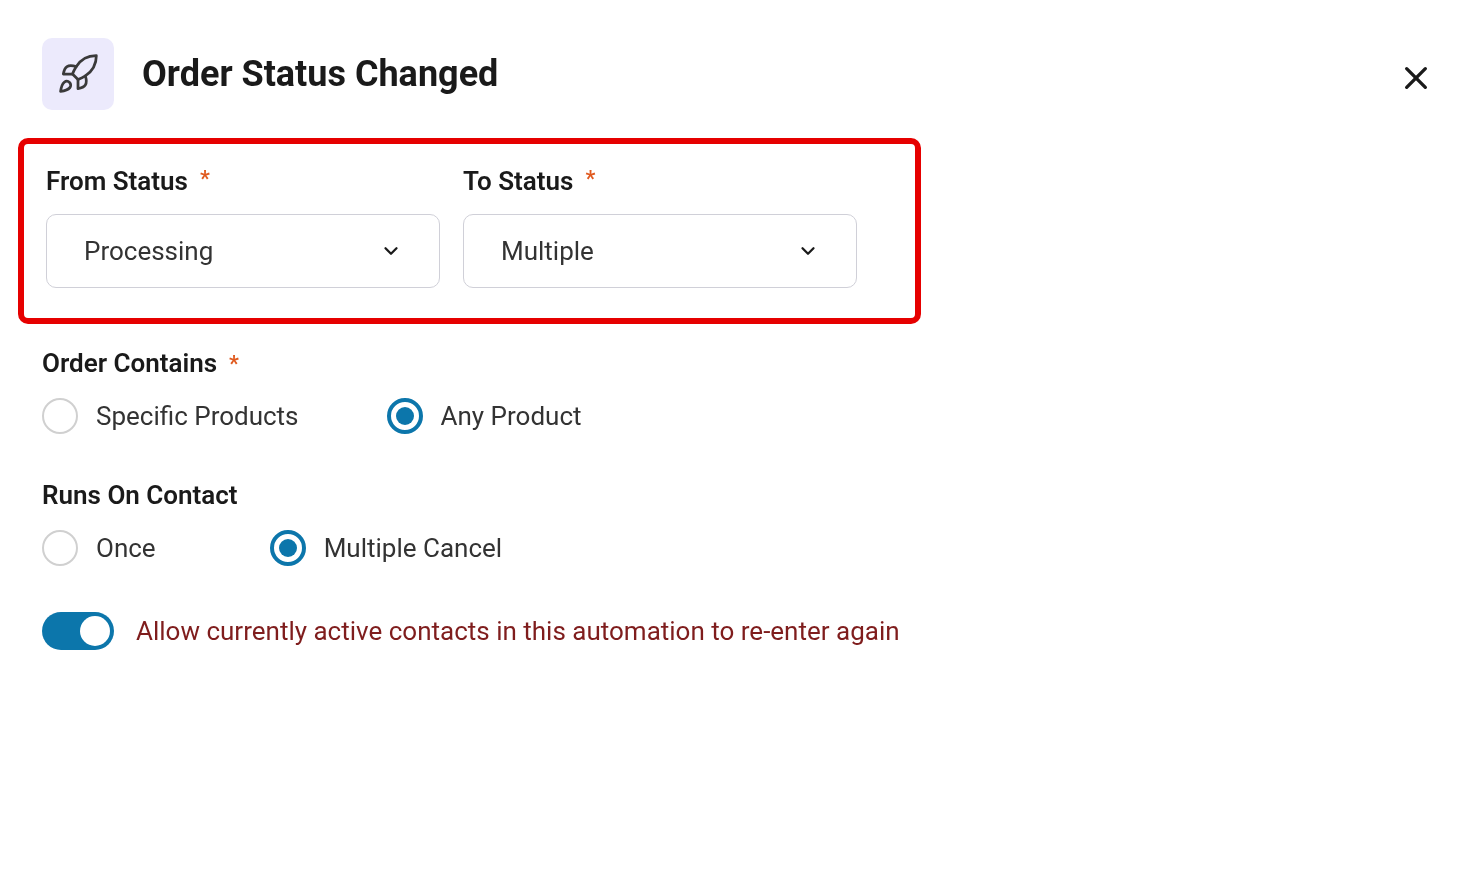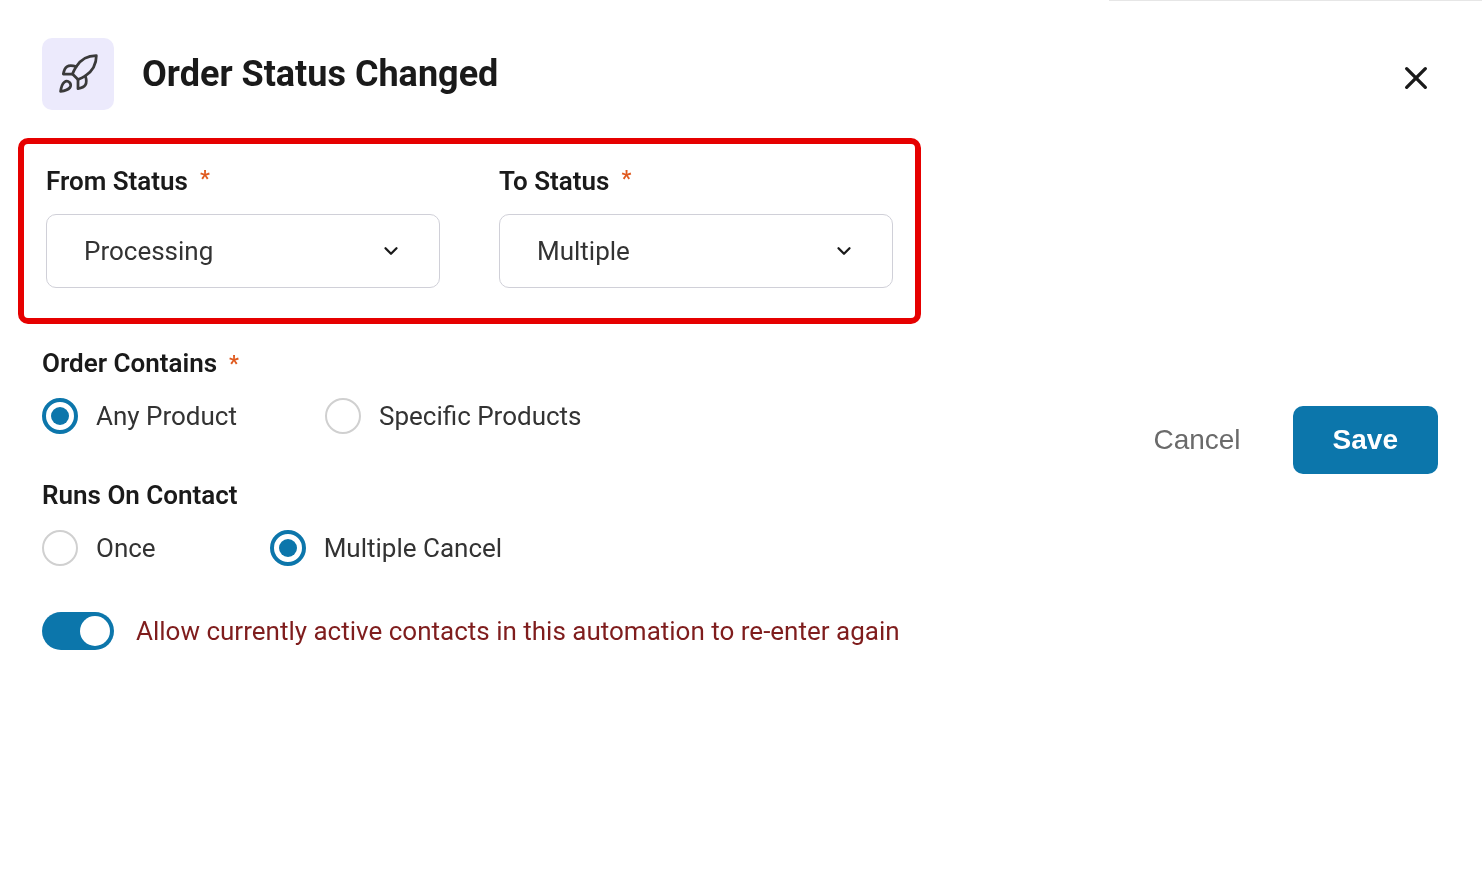--- a/index.html
+++ b/index.html
@@ -11,21 +11,21 @@
       font-family: -apple-system, BlinkMacSystemFont, "Segoe UI", Roboto, Helvetica, Arial, sans-serif;
       background: #fff;
       color: #1a1a1a;
     }
     .modal {
       width: 1482px;
       min-height: 886px;
       position: relative;
       background: #fff;
       display: flex;
-      flex-direction: row;
+      flex-direction: column;
     }
     .modal-body {
       padding: 38px 42px 20px 42px;
       flex: 1;
     }
     .header {
       display: flex;
       align-items: center;
       gap: 28px;
       margin-bottom: 28px;
@@ -65,21 +65,20 @@
     }
     .highlight-box {
       border: 6px solid #e60000;
       border-radius: 10px;
       padding: 22px 22px 30px 22px;
       display: flex;
       gap: 23px;
       width: 903px;
       margin-left: -24px;
       margin-bottom: 24px;
-      justify-content: space-between;
     }
     .field-group {
       display: flex;
       flex-direction: column;
       gap: 18px;
     }
     .field-label {
       font-size: 26px;
       font-weight: 600;
       color: #1a1a1a;
@@ -265,26 +264,26 @@
       </div>
     </div>
 
     <div class="section">
       <div class="section-label">
         <span>Order Contains</span>
         <span class="required-star">*</span>
       </div>
       <div class="radio-row">
         <div class="radio-option">
+          <div class="radio-circle"></div>
+          <span class="radio-label">Specific Products</span>
+        </div>
+        <div class="radio-option">
           <div class="radio-circle selected"></div>
           <span class="radio-label">Any Product</span>
-        </div>
-        <div class="radio-option">
-          <div class="radio-circle"></div>
-          <span class="radio-label">Specific Products</span>
         </div>
       </div>
     </div>
 
     <div class="section">
       <div class="section-label">
         <span>Runs On Contact</span>
       </div>
       <div class="radio-row" style="gap: 114px;">
         <div class="radio-option">
@@ -298,17 +297,13 @@
       </div>
     </div>
 
     <div class="toggle-row">
       <div class="toggle"></div>
       <span class="toggle-label">Allow currently active contacts in this automation to re-enter again</span>
     </div>
 
   </div>
 
-  <div class="footer">
-    <button class="cancel-btn">Cancel</button>
-    <button class="save-btn">Save</button>
-  </div>
 </div>
 
 </body></html>

